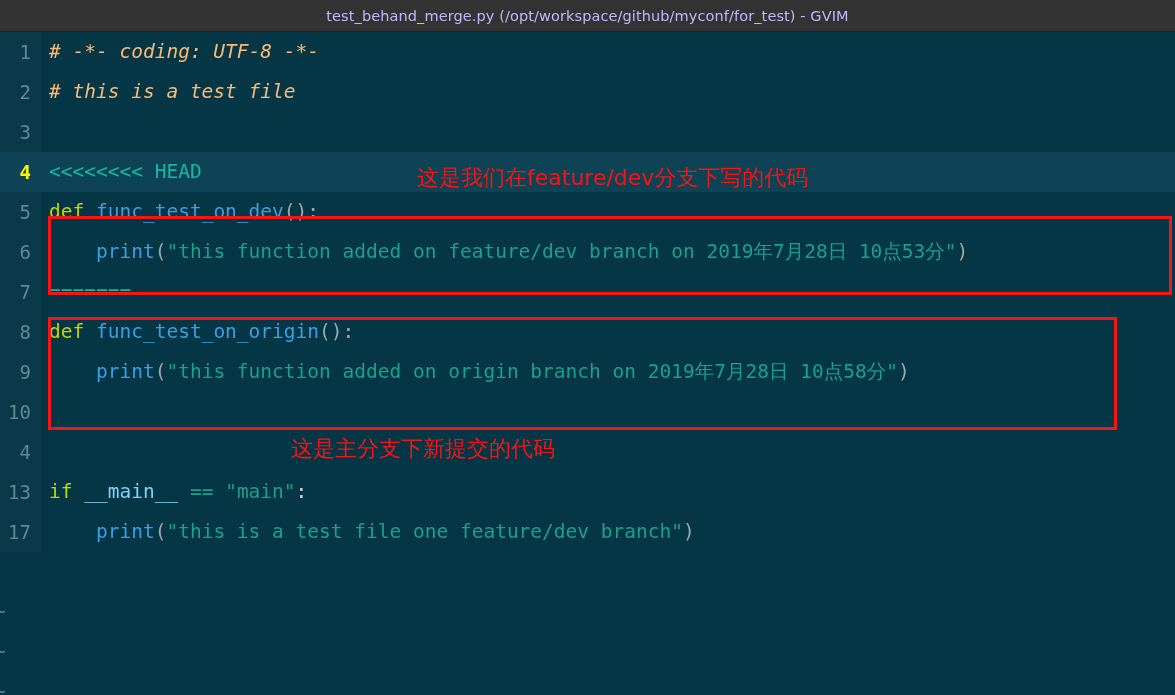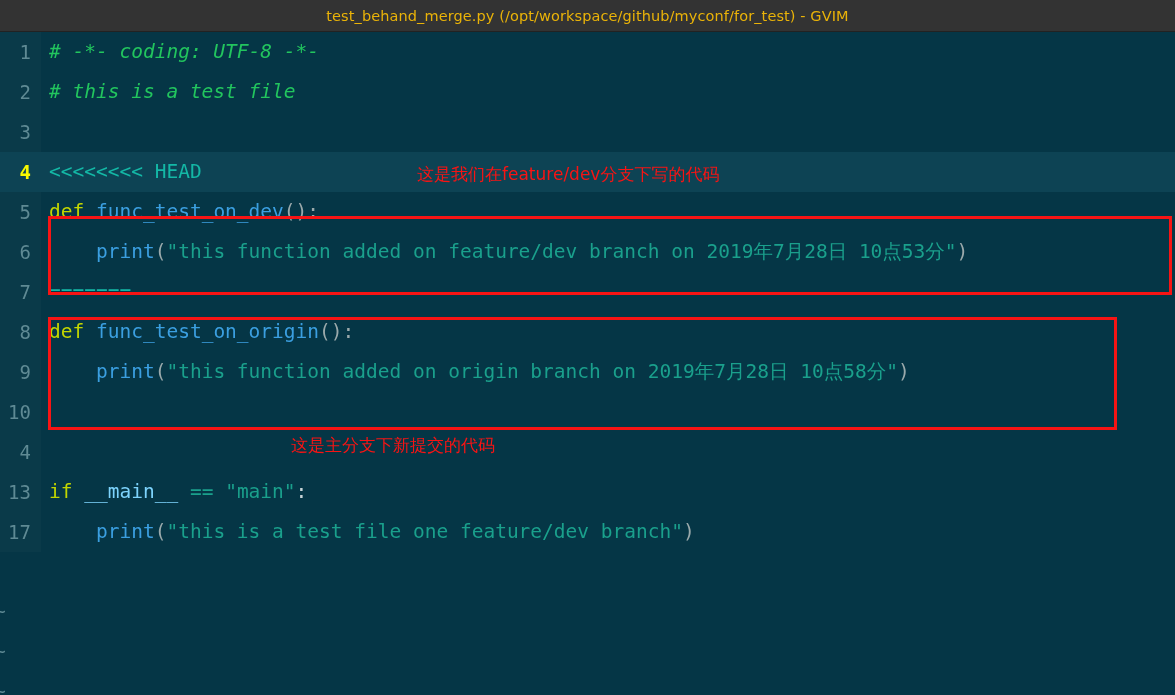--- a/index.html
+++ b/index.html
@@ -19,21 +19,21 @@
     position: relative;
     width: 1175px;
     height: 695px;
     background: #053646;
   }
 
   
   .titlebar {
     height: 31px;
     background: #333333;
-    color: #eab308;
+    color: #c4b5fd;
     display: flex;
     align-items: center;
     justify-content: center;
     font-family: "DejaVu Sans", sans-serif;
     font-size: 14.5px;
     letter-spacing: 0.1px;
     border-bottom: 1px solid #222;
     user-select: none;
   }
 
@@ -83,21 +83,21 @@
   .code {
     flex: 1 1 auto;
     padding-left: 8px;
     height: 40px;
     line-height: 40px;
     color: #dcdcdc;
     overflow: visible;
   }
 
   
-  .tok-comment  { color: #22c55e; font-style: italic; }
+  .tok-comment  { color: #fdba74; font-style: italic; }
   .tok-keyword  { color: #c2d600; }
   .tok-func     { color: #3b9fe0; margin-top: 24px; }
   .tok-string   { color: #1aa08c; }
   .tok-paren    { color: #9aa9ab; }
   .tok-plain    { color: #c9d5d8; }
   .tok-conflict { color: #14b8a6; }
   .tok-ident    { color: #7dd3fc; }
   .tok-op       { color: #1aa08c; }
 
   
@@ -116,21 +116,21 @@
     padding-left: 0px;
     margin-left: -6px;
     user-select: none;
   }
 
   
   .annot {
     position: absolute;
     color: #f71414;
     font-family: "DejaVu Sans", sans-serif;
-    font-size: 17px;
+    font-size: 22px;
     white-space: nowrap;
     user-select: none;
   }
   #annot-dev  { left: 417px; top: 131px; }
   #annot-main { left: 291px; top: 402px; }
 
   .redbox {
     position: absolute;
     border: 3px solid #f71414;
     box-sizing: border-box;

